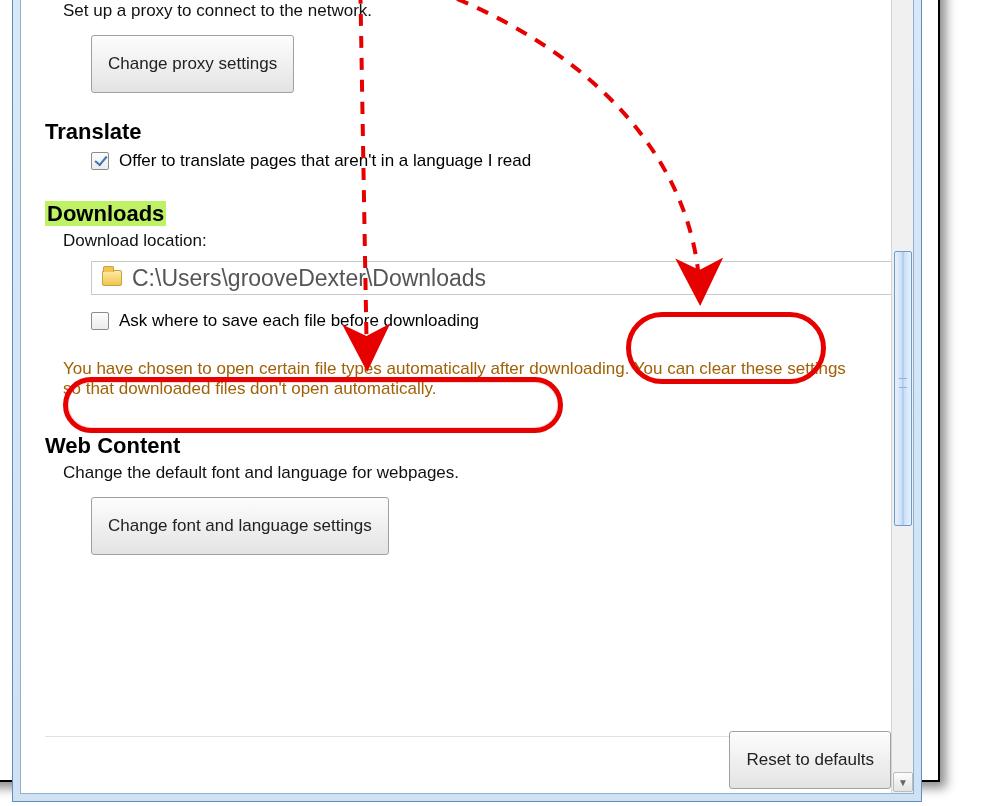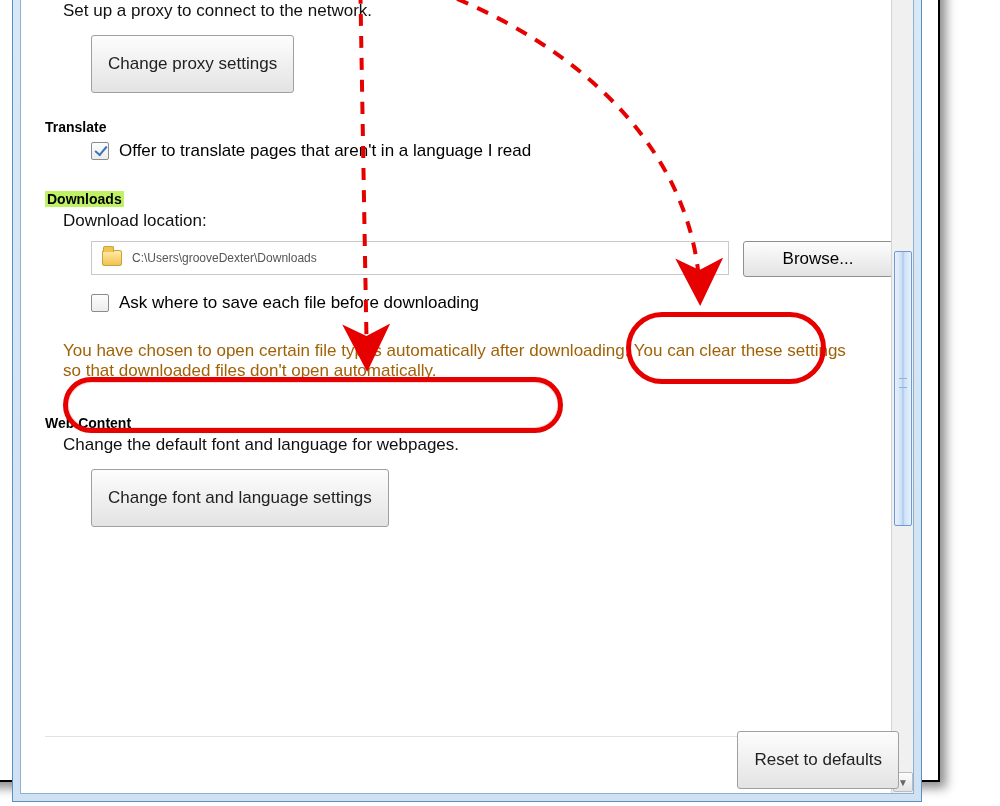--- a/index.html
+++ b/index.html
@@ -66,21 +66,21 @@
     border: 1px solid #6e9bcf;
     border-radius: 2px;
   }
   .scroll-thumb::after{
     content:""; position:absolute; left:4px; right:4px; top:46%; height:8px;
     border-top:1px solid #8ab3e0; border-bottom:1px solid #8ab3e0;
   }
 
   .section-heading {
     font-weight: bold;
-    font-size: 14px;
+    font-size: 22px;
     margin: 22px 0 4px 24px;
   }
   .highlight {
     background: #bef264;
     padding: 0 2px;
   }
   .desc {
     margin: 4px 0 10px 42px;
     font-size: 17px;
     color: #111;
@@ -126,21 +126,21 @@
     margin: 6px 0 6px 70px;
     display: flex; align-items: stretch; gap: 14px;
   }
   .path-box {
     flex: 1;
     border: 1px solid #c9c9c9;
     background: #fff;
     height: 34px;
     display: flex; align-items: center;
     padding: 0 10px; gap: 10px;
-    font-size: 12px;
+    font-size: 23px;
     color: #555;
   }
   .folder-ico {
     width: 20px; height: 16px;
     background: linear-gradient(#ffe9a6,#f2c351);
     border: 1px solid #caa23a;
     border-radius: 2px;
     position: relative; flex:0 0 auto;
   }
   .folder-ico::before{
@@ -152,21 +152,21 @@
     width: 150px; height: 36px;
     background: linear-gradient(#fdfdfd,#e3e3e3);
     border: 1px solid #8f8f8f;
     border-radius: 3px;
     font-size: 17px;
     display:flex; align-items:center; justify-content:center;
   }
 
   .footer {
     position: absolute;
-    right: 22px; bottom: 12px;
+    right: 30px; bottom: 12px;
   }
   .footer .btn { margin: 0; }
 
   hr.sep {
     border: none; border-top: 1px solid #e2e2e2;
     margin: 0;
     position: absolute;
     left: 24px; right: 30px;
     bottom: 56px;
   }
@@ -218,21 +218,20 @@
         
         <div class="section-heading" style="margin-top:30px;">
           <span class="highlight">Downloads</span>
         </div>
         <div class="desc">Download location:</div>
         <div class="path-row">
           <div class="path-box">
             <span class="folder-ico"></span>
             <span>C:\Users\grooveDexter\Downloads</span>
           </div>
-          <div class="browse-btn">Browse...</div>
         </div>
         <div class="checkbox-row" style="margin-top:16px;">
           <span class="cb"></span>
           <span>Ask where to save each file before downloading</span>
         </div>
         <div class="desc gray" style="margin-top:28px; max-width:800px;">You have chosen to open certain file types automatically after downloading. You can clear these settings so that downloaded files don't open automatically.</div>
 
         
         <div class="section-heading" style="margin-top:34px;">Web Content</div>
         <div class="desc">Change the default font and language for webpages.</div>

